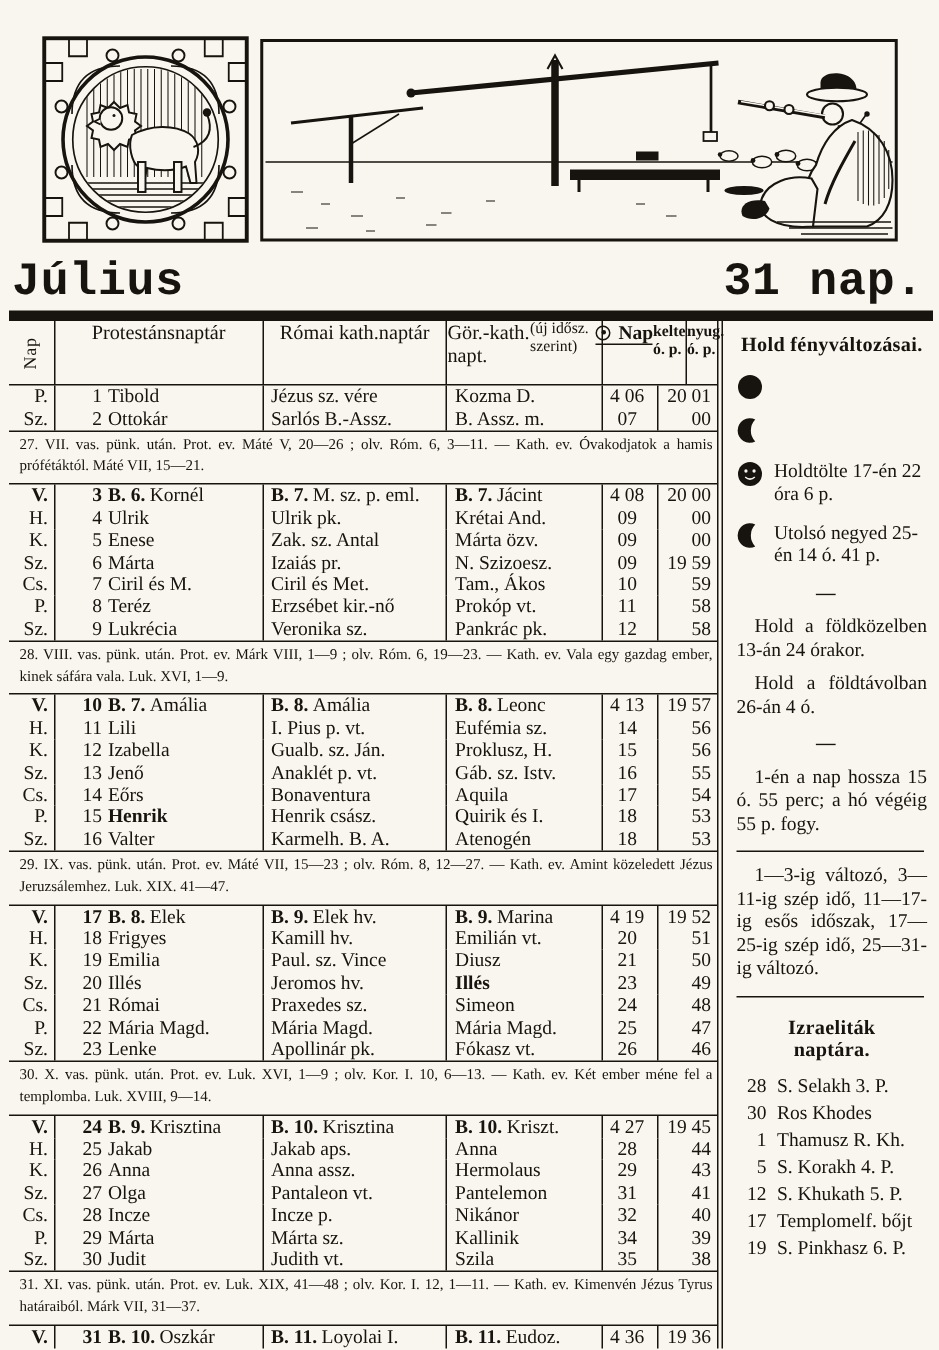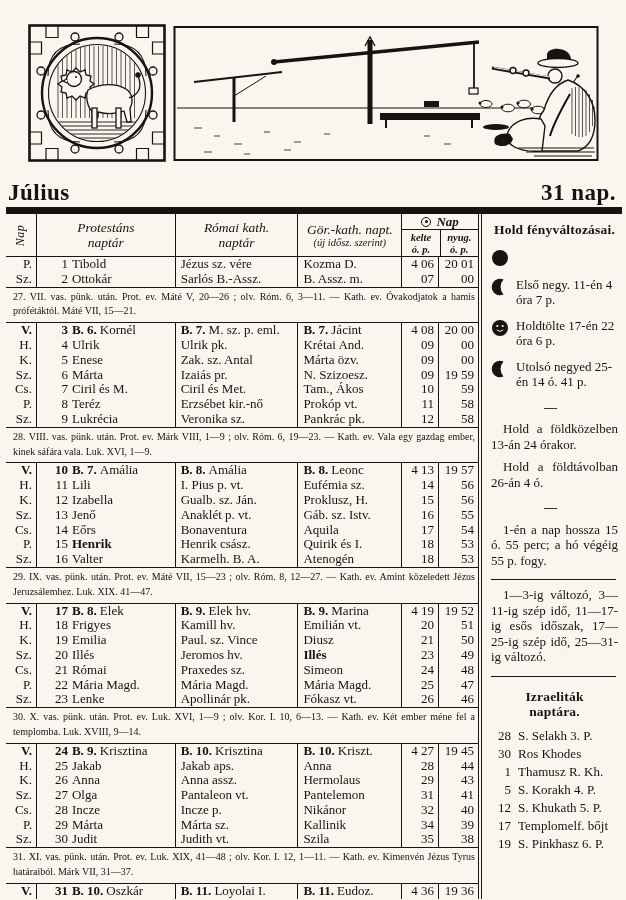--- a/index.html
+++ b/index.html
@@ -11,33 +11,33 @@
     font-family:"Liberation Serif","DejaVu Serif",serif;
   }
   .page { padding:0 4px 0 6px; }
 
   
   .illus { display:block; width:572px; height:140px; margin:24px auto 2px; color:var(--ink); }
 
   
   .title-row { display:flex; justify-content:space-between; align-items:flex-end; height:38px; padding:0 6px 0 2px; }
   .month-title,.days-count {
-    font-family:Liberation Serif, serif;
-    font-weight:bold; font-size:23px; line-height:1; letter-spacing:.5px;
+    font-family:Liberation Mono, monospace;
+    font-weight:bold; font-size:31px; line-height:1; letter-spacing:.5px;
   }
   .black-bar { height:7px; background:var(--ink); margin-top:3px; }
 
   
   .main { display:flex; margin-top:0; }
   .cal  { width:473px; border-right:1.5px solid var(--ink); }
   .side { flex:1; border-left:1px solid var(--ink); margin-left:2px; padding:4px 0 0 9px; font-size:13px; line-height:15.5px; }
 
   
   .thead { display:flex; border-bottom:1.6px solid var(--ink); height:43px; }
-  .thead .th { border-left:1px solid var(--ink); display:flex; flex-direction:column; justify-content:center; text-align:center; font-size:13.5px; line-height:15px;font-style:italic; }
+  .thead .th { border-left:1px solid var(--ink); display:flex; flex-direction:row; justify-content:center; font-size:13.5px; line-height:15px; }
   .thead .th:first-child { border-left:none; }
   .gsub { font-size:10.5px; line-height:12px; }
   .rot { transform:rotate(-90deg); font-size:12px; letter-spacing:.5px; }
   .th-dow { width:30px; align-items:center; }
   .th-prot{ width:139px; } .th-rom{ width:123px; } .th-gor{ width:104px; }
   .th-sun { width:77px; padding:0; justify-content:flex-start; }
   .sun-top { height:16px; border-bottom:1px solid var(--ink); display:flex; align-items:center; justify-content:center; gap:5px; font-weight:bold; font-size:13px; }
   .sun-glyph { width:10px; height:10px; border:1.4px solid var(--ink); border-radius:50%; position:relative; display:inline-block; }
   .sun-glyph::after { content:""; position:absolute; left:50%; top:50%; width:3px; height:3px; margin:-1.5px 0 0 -1.5px; background:var(--ink); border-radius:50%; }
   .sun-sub { display:flex; flex:1; }
@@ -45,21 +45,21 @@
   .ss.b { border-left:1px solid var(--ink); }
 
   
   .trow { display:flex; height:14.8px; line-height:14.6px; font-size:13px; }
   .trow .c { border-left:1px solid var(--ink); overflow:hidden; white-space:nowrap; }
   .trow .c:first-child { border-left:none; }
   .c-dow  { width:30px; text-align:right; padding-right:4px; }
   .c-prot { width:139px; padding-left:14px; }
   .c-rom  { width:123px; display:flex; justify-content:space-between; padding:0 3px 0 5px;flex-direction:column; }
   .c-gor  { width:104px; padding-left:5px; }
-  .c-rise { width:37px; text-align:right; padding-right:4px; }
+  .c-rise { width:37px; text-align:center; padding-right:4px; }
   .c-set  { width:40px; text-align:right; padding-right:4px; }
   .num { display:inline-block; width:17px; text-align:right; margin-right:4px; }
   .pfx:not(:empty) { margin-right:3px; }
   .sun .c-dow, .sun .num, .sun .pfx { font-weight:bold; }
   .bd { font-weight:bold; }
   .note {
     border-top:1.6px solid var(--ink); border-bottom:1.6px solid var(--ink);
     font-size:10px; line-height:14.8px; padding:2px 3px 3px 7px; text-align:justify;
   }
 
@@ -582,21 +582,20 @@
                 <circle cx="9" cy="9" r="8" fill="#17130e"></circle>
               </svg>
             </span>
           </div>
           <div class="moon-row">
             <span class="moon-ic">
               <svg width="18" height="18" viewBox="0 0 18 18">
                 <path d="M12.5 1.6 A8.2 8.2 0 1 0 12.5 16.4 A10.8 10.8 0 0 1 12.5 1.6 Z" fill="#17130e"></path>
               </svg>
             </span>
-            <span class="moon-tx">Első negy. 11-én 4 óra 7 p.</span>
           </div>
           <div class="moon-row">
             <span class="moon-ic">
               <svg width="18" height="18" viewBox="0 0 18 18">
                 <circle cx="9" cy="9" r="8" fill="#17130e"></circle>
                 <circle cx="6.3" cy="7" r="1.1" fill="#f8f6ef"></circle>
                 <circle cx="11.7" cy="7" r="1.1" fill="#f8f6ef"></circle>
                 <path d="M5.8 11 Q9 13.8 12.2 11" stroke="#f8f6ef" stroke-width="1" fill="none"></path>
               </svg>
             </span>

